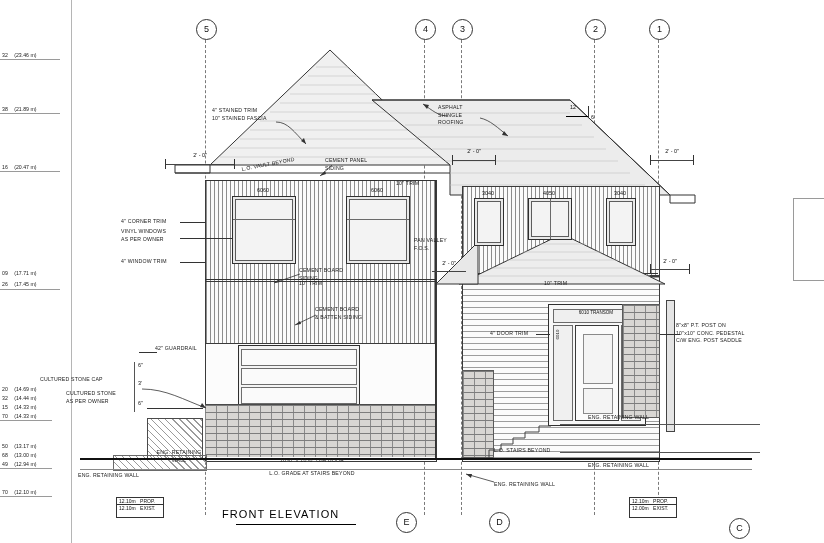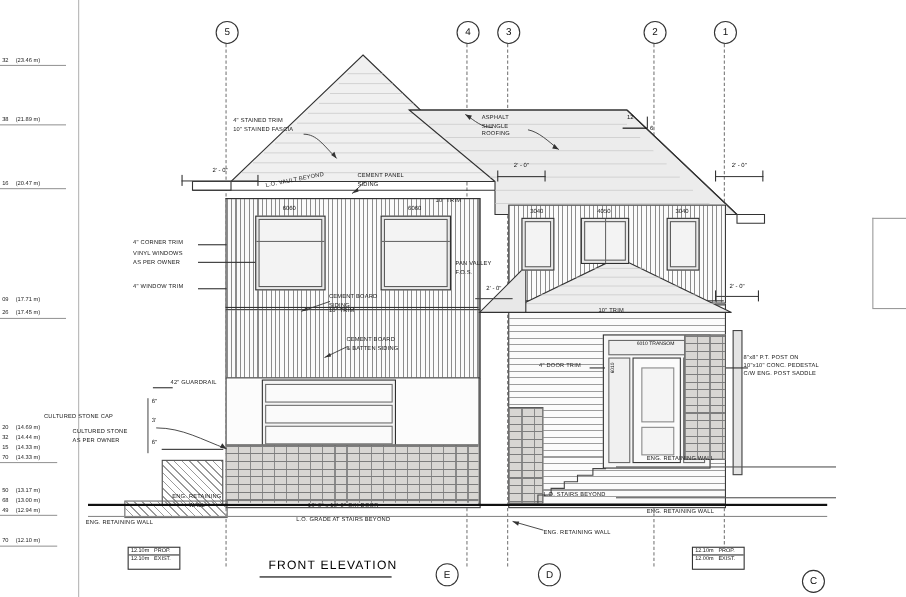--- a/index.html
+++ b/index.html
@@ -523,16 +523,16 @@
     <div>
       <span>12.10m</span>
       <span style="margin-left:3px;">PROP.</span>
     </div>
     <div class="sep">
       <span>12.00m</span>
       <span style="margin-left:3px;">EXIST.</span>
     </div>
   </div>
 
-  <div class="abs title" style="left:244px;top:508px;">FRONT ELEVATION</div>
+  <div class="abs title" style="left:222px;top:508px;">FRONT ELEVATION</div>
   <div class="abs title-underline" style="left:236px;top:524px;width:120px;"></div>
 
 </div>
 
 </body></html>

